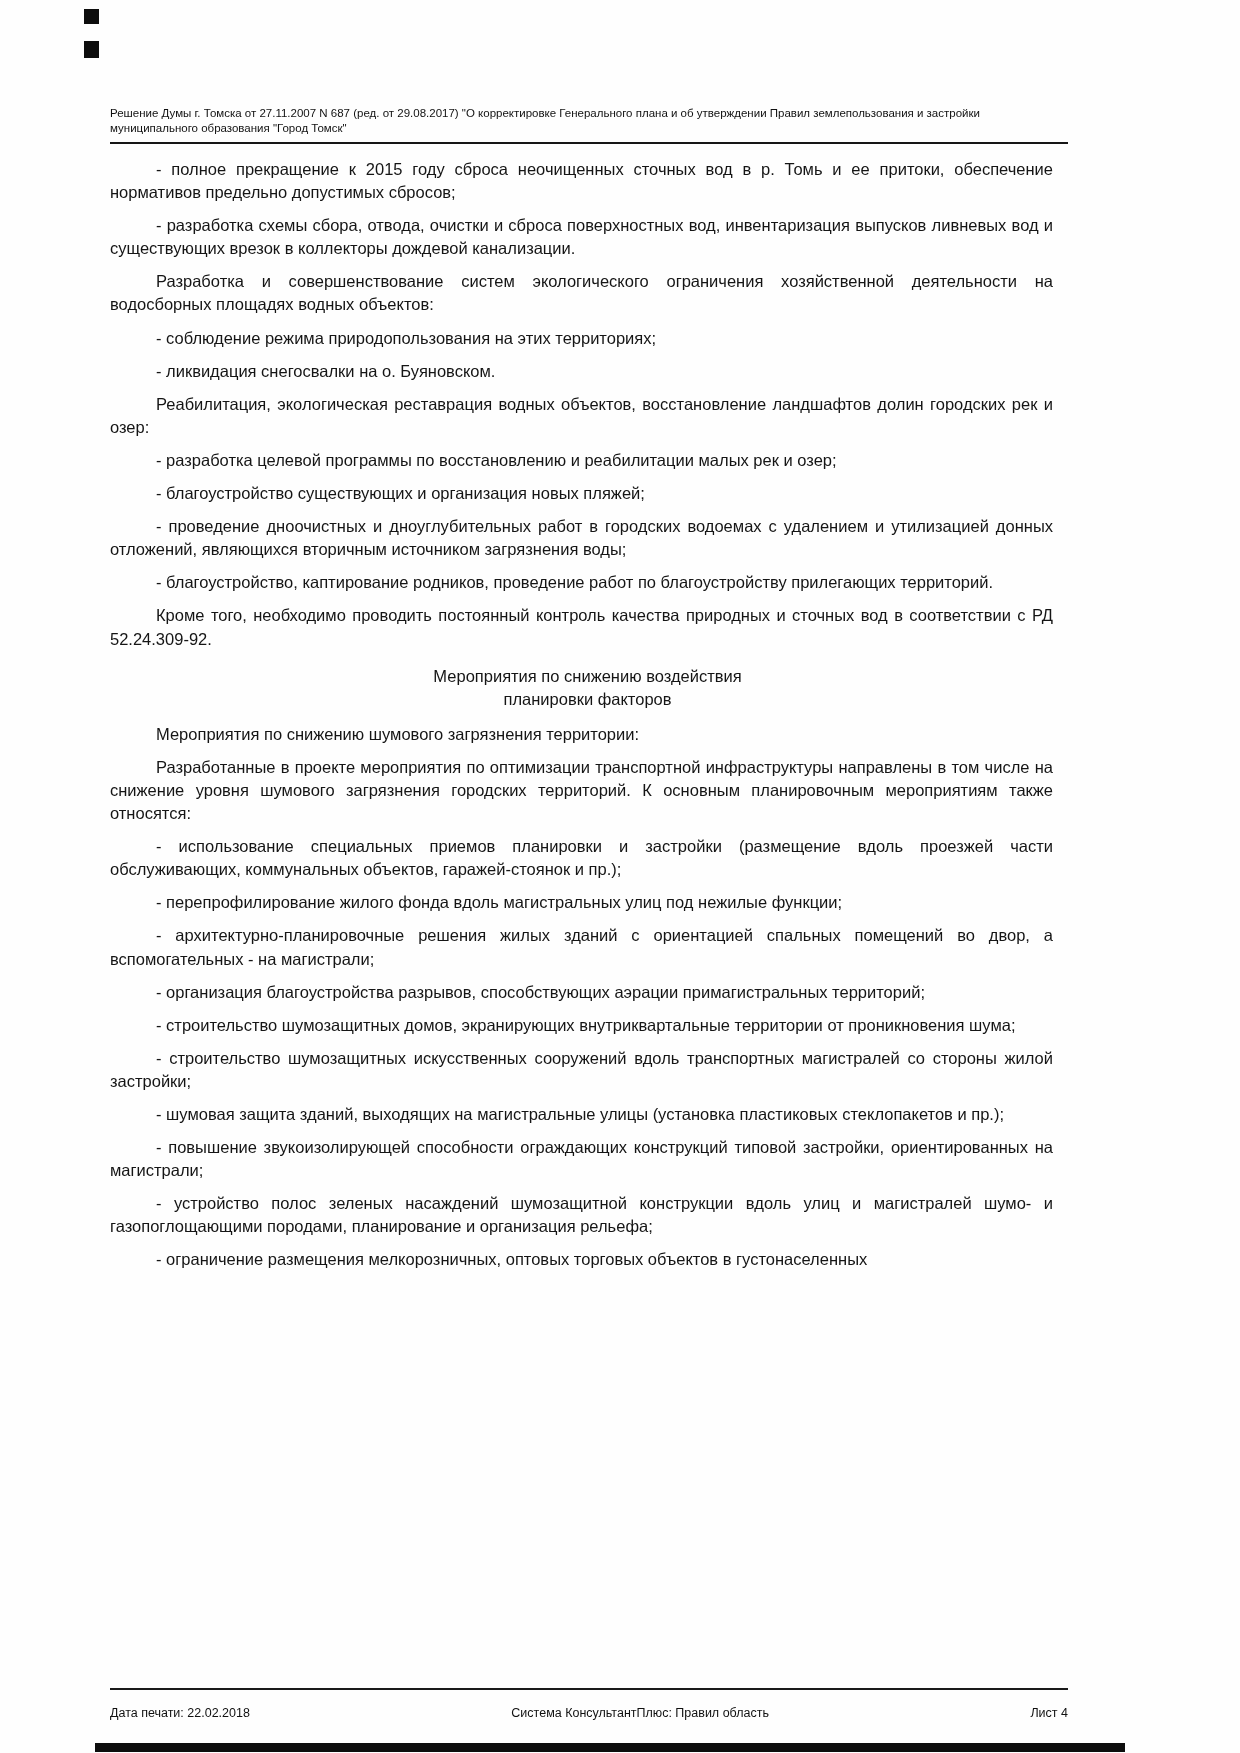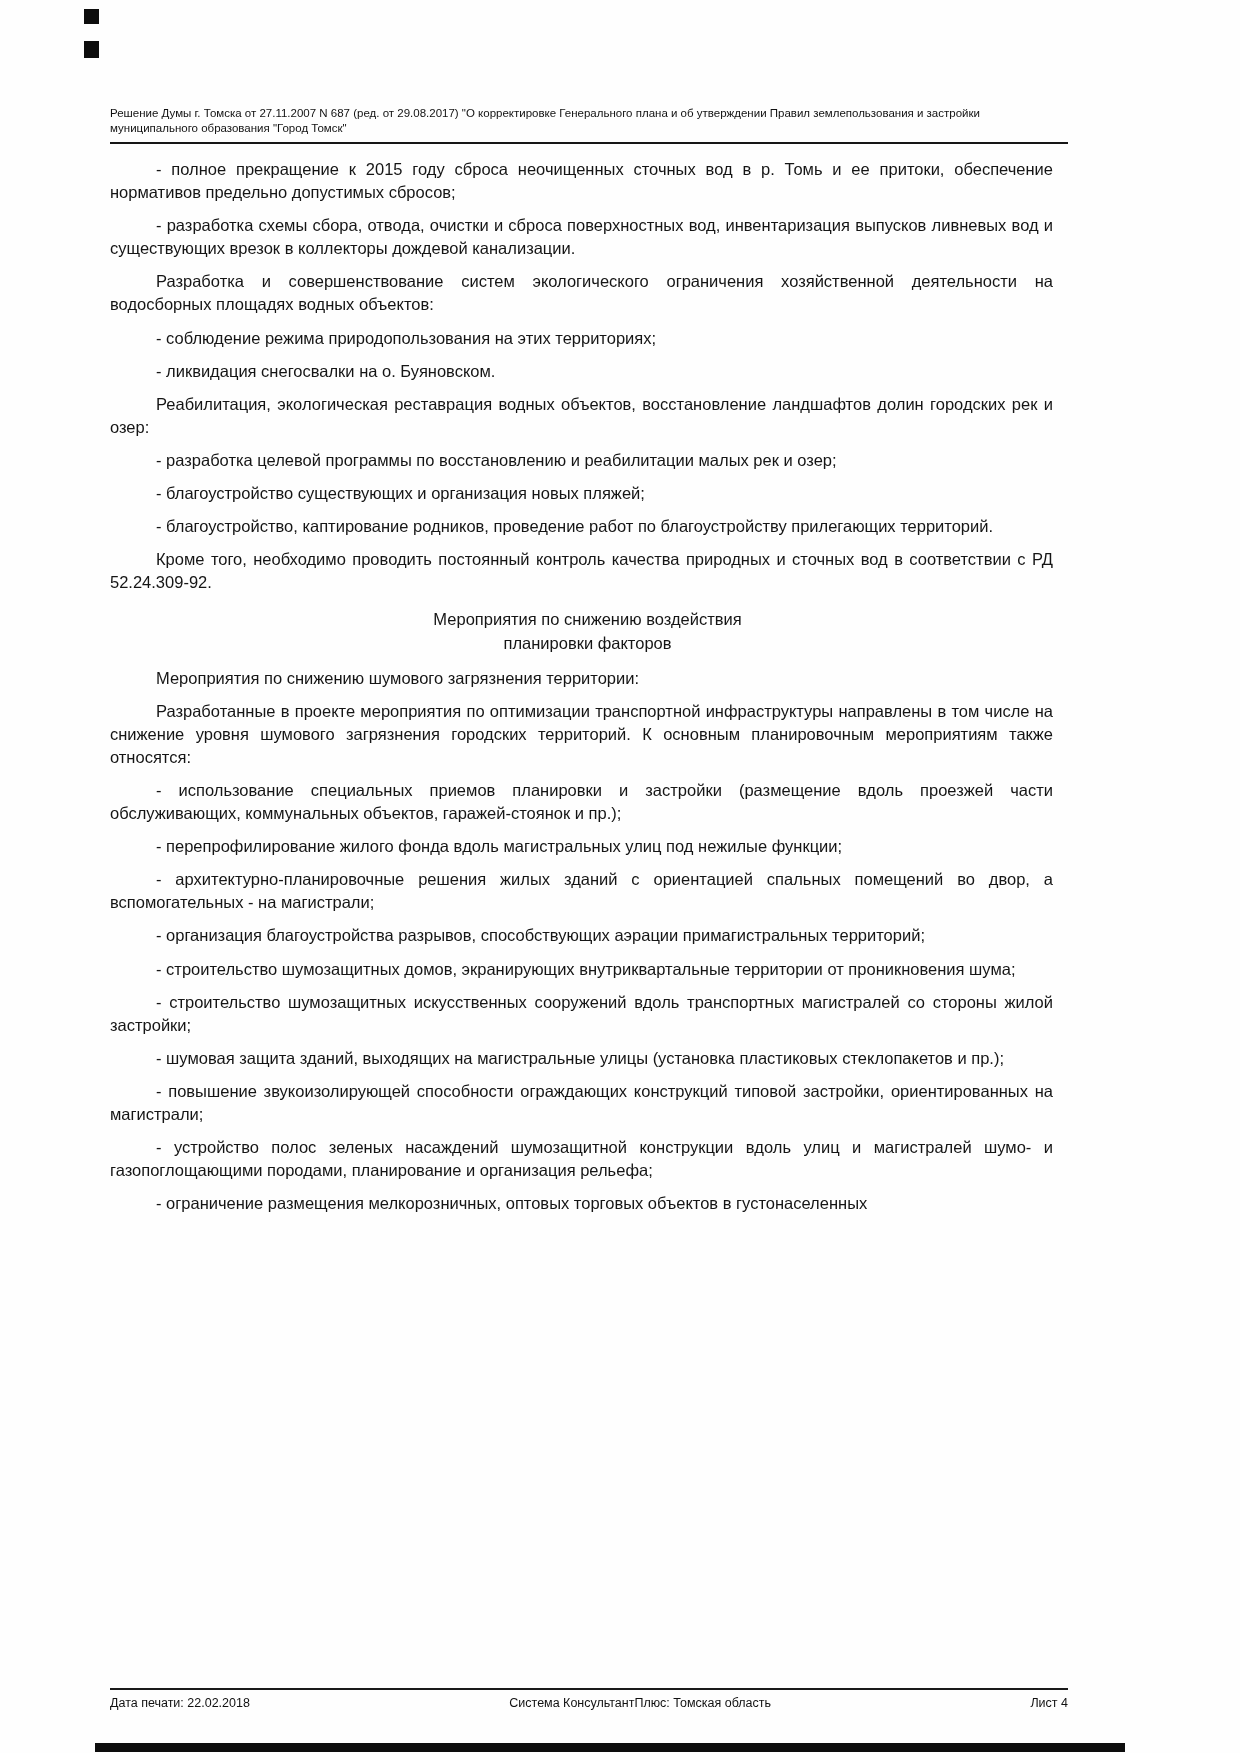--- a/index.html
+++ b/index.html
@@ -60,21 +60,21 @@
     margin: 14px 0 12px 0;
   }
 
   
   .doc-footer {
     position: absolute;
     top: 1688px;
     left: 110px;
     width: 958px;
     border-top: 2px solid #1a1a1a;
-    padding-top: 6px;
+    padding-top: 16px;
     display: flex;
     justify-content: flex-end;
     align-items: baseline;
     font-size: 12.5px;
     color: #111;
   }
   .doc-footer .f-left   { text-align: left;  }
   .doc-footer .f-center { text-align: center; flex: 1; }
   .doc-footer .f-right  { text-align: right; }
 </style>
@@ -92,38 +92,39 @@
 
   <div class="doc-body">
       <p>- полное прекращение к 2015 году сброса неочищенных сточных вод в р. Томь и ее притоки, обеспечение нормативов предельно допустимых сбросов;</p>
       <p>- разработка схемы сбора, отвода, очистки и сброса поверхностных вод, инвентаризация выпусков ливневых вод и существующих врезок в коллекторы дождевой канализации.</p>
       <p>Разработка и совершенствование систем экологического ограничения хозяйственной деятельности на водосборных площадях водных объектов:</p>
       <p>- соблюдение режима природопользования на этих территориях;</p>
       <p>- ликвидация снегосвалки на о. Буяновском.</p>
       <p>Реабилитация, экологическая реставрация водных объектов, восстановление ландшафтов долин городских рек и озер:</p>
       <p>- разработка целевой программы по восстановлению и реабилитации малых рек и озер;</p>
       <p>- благоустройство существующих и организация новых пляжей;</p>
+      <p>- проведение дноочистных и дноуглубительных работ в городских водоемах с удалением и утилизацией донных отложений, являющихся вторичным источником загрязнения воды;</p>
       <p>- благоустройство, каптирование родников, проведение работ по благоустройству прилегающих территорий.</p>
       <p>Кроме того, необходимо проводить постоянный контроль качества природных и сточных вод в соответствии с РД 52.24.309-92.</p>
       <p class="heading"><span>Мероприятия по снижению воздействия</span><br><span>планировки факторов</span></p>
       <p>Мероприятия по снижению шумового загрязнения территории:</p>
       <p>Разработанные в проекте мероприятия по оптимизации транспортной инфраструктуры направлены в том числе на снижение уровня шумового загрязнения городских территорий. К основным планировочным мероприятиям также относятся:</p>
       <p>- использование специальных приемов планировки и застройки (размещение вдоль проезжей части обслуживающих, коммунальных объектов, гаражей-стоянок и пр.);</p>
       <p>- перепрофилирование жилого фонда вдоль магистральных улиц под нежилые функции;</p>
       <p>- архитектурно-планировочные решения жилых зданий с ориентацией спальных помещений во двор, а вспомогательных - на магистрали;</p>
       <p>- организация благоустройства разрывов, способствующих аэрации примагистральных территорий;</p>
       <p>- строительство шумозащитных домов, экранирующих внутриквартальные территории от проникновения шума;</p>
       <p>- строительство шумозащитных искусственных сооружений вдоль транспортных магистралей со стороны жилой застройки;</p>
       <p>- шумовая защита зданий, выходящих на магистральные улицы (установка пластиковых стеклопакетов и пр.);</p>
       <p>- повышение звукоизолирующей способности ограждающих конструкций типовой застройки, ориентированных на магистрали;</p>
       <p>- устройство полос зеленых насаждений шумозащитной конструкции вдоль улиц и магистралей шумо- и газопоглощающими породами, планирование и организация рельефа;</p>
       <p>- ограничение размещения мелкорозничных, оптовых торговых объектов в густонаселенных</p>
     </div>
 
   <div class="doc-footer">
     <span class="f-left">Дата печати: 22.02.2018</span>
-    <span class="f-center">Система КонсультантПлюс: Томская область</span>
+    <span class="f-center">Система КонсультантПлюс: Правил область</span>
     <span class="f-right">Лист 4</span>
   </div>
 
   <div class="artifact bottom-bar"></div>
 
 </div>
 
 </body></html>

